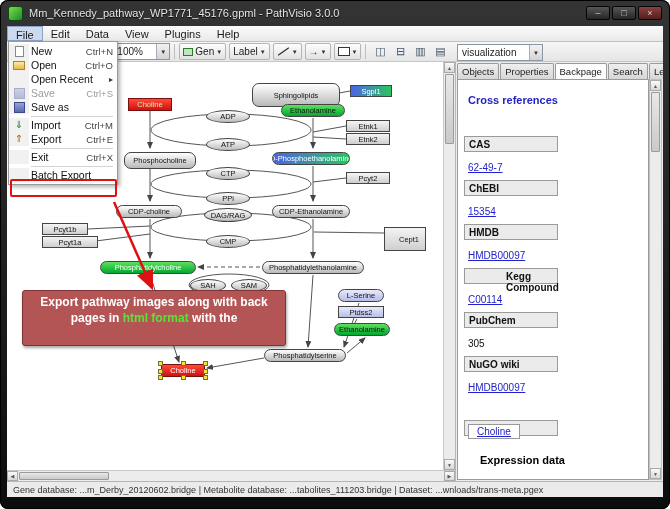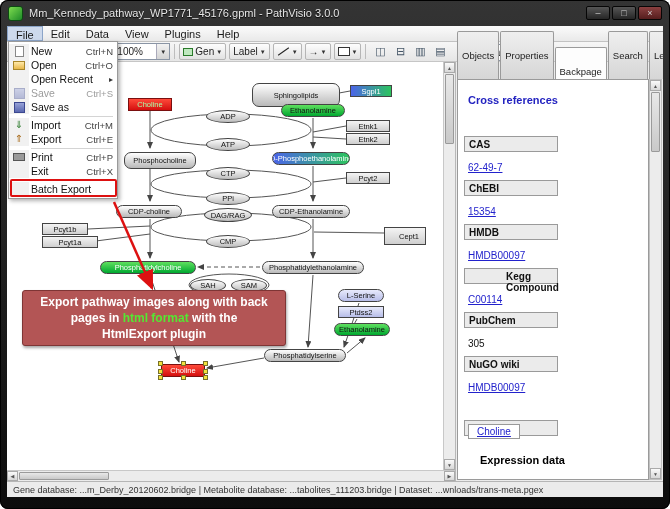--- a/index.html
+++ b/index.html
@@ -59,21 +59,21 @@
 
   
   .vscroll{position:absolute;left:436px;top:36px;width:12px;height:408px;background:#ececec;border-left:1px solid #c8c8c8;}
   .hscroll{position:absolute;left:0;top:444px;width:448px;height:11px;background:#ececec;border-top:1px solid #c8c8c8;}
   .sb-arrow{position:absolute;background:linear-gradient(#fafafa,#d8d8d8);border:1px solid #aaa;color:#555;display:flex;align-items:center;justify-content:center;font-size:5px;}
   .sb-thumb{position:absolute;background:linear-gradient(#e8e8e8,#c9c9c9);border:1px solid #9a9a9a;border-radius:1px;}
 
   
   .rpanel{position:absolute;left:448px;top:36px;width:208px;bottom:16px;background:#ececec;border-left:1px solid #b8b8b8;}
   .tabs{position:absolute;left:0;top:0;right:0;height:17px;display:flex;align-items:flex-end;padding:1px 1px 0 1px;}
-  .tab{padding:18px 4px;font-size:9.5px;border:1px solid #9a9a9a;border-bottom:none;background:linear-gradient(#efefef,#d6d6d6);border-radius:2px 2px 0 0;margin-right:1px;color:#222;white-space:nowrap;}
+  .tab{padding:2px 4px;font-size:9.5px;border:1px solid #9a9a9a;border-bottom:none;background:linear-gradient(#efefef,#d6d6d6);border-radius:2px 2px 0 0;margin-right:1px;color:#222;white-space:nowrap;}
   .tab.active{background:#fdfdfd;position:relative;top:1px;padding-bottom:3px;}
   .rcontent{position:absolute;left:1px;top:17px;right:14px;bottom:1px;background:#ffffff;border:1px solid #9a9a9a;overflow:hidden;font-size:10px;}
   .xref-heading{position:absolute;left:10px;top:14px;color:#2323c0;font-weight:bold;font-size:11px;}
   .xref-box{position:absolute;left:6px;width:94px;height:16px;background:#ebebeb;border:1px solid #9a9a9a;font-size:10px;font-weight:bold;padding:2px 4px;color:#111;}
   .xref-val{position:absolute;left:10px;font-size:10px;color:#2222cc;text-decoration:underline;}
   .xref-val.plain{color:#111;text-decoration:none;}
   .xref-val.boxed{border:1px solid #999;padding:1px 8px;background:#fff;}
   .xref-footer{position:absolute;left:8px;font-weight:bold;font-size:11px;color:#000;}
   .rscroll{position:absolute;right:1px;top:17px;width:13px;bottom:1px;background:#ececec;border:1px solid #c0c0c0;}
 
@@ -221,39 +221,38 @@
           <line x1="340" y1="291" x2="358" y2="276" marker-end="url(#ah)"></line>
           <line x1="350" y1="257" x2="345" y2="266"></line>
           <line x1="143" y1="213" x2="172" y2="300" marker-end="url(#ah)"></line>
           <line x1="257" y1="296" x2="200" y2="306" marker-end="url(#ah)"></line>
         </g>
       </svg>
 
       <div class="callout" style="background: rgb(179, 85, 85);">
         <div>Export pathway images along with back</div>
         <div><span>pages in </span><span style="color: rgb(85, 230, 51);">html format</span><span> with the</span></div>
-        <div>HtmlExport plugin</div>
       </div>
     <div class="node rounded" style="left: 245px; top: 21px; width: 88px; height: 24px;">Sphingolipids</div>
         <div class="node box-gradient" style="left: 343px; top: 23px; width: 42px; height: 12px;">Sgpl1</div>
         <div class="node box-red" style="left: 121px; top: 36px; width: 44px; height: 13px; color: rgb(170, 255, 170);">Choline</div>
         <div class="node rounded-green" style="left: 274px; top: 42px; width: 64px; height: 13px;">Ethanolamine</div>
         <div class="node ellipse" style="left: 199px; top: 48px; width: 44px; height: 13px;">ADP</div>
         <div class="node box" style="left: 339px; top: 58px; width: 44px; height: 12px;">Etnk1</div>
         <div class="node box" style="left: 339px; top: 71px; width: 44px; height: 12px;">Etnk2</div>
         <div class="node ellipse" style="left: 199px; top: 76px; width: 44px; height: 13px;">ATP</div>
         <div class="node rounded" style="left: 117px; top: 90px; width: 72px; height: 17px;">Phosphocholine</div>
         <div class="node rounded-gradient" style="left: 265px; top: 90px; width: 78px; height: 13px;">O-Phosphoethanolamine</div>
         <div class="node ellipse" style="left: 199px; top: 105px; width: 44px; height: 13px;">CTP</div>
         <div class="node box" style="left: 339px; top: 110px; width: 44px; height: 12px;">Pcyt2</div>
         <div class="node ellipse" style="left: 199px; top: 130px; width: 44px; height: 13px;">PPi</div>
         <div class="node rounded" style="left: 109px; top: 143px; width: 66px; height: 13px;">CDP-choline</div>
         <div class="node ellipse" style="left: 197px; top: 146px; width: 48px; height: 14px;">DAG/RAG</div>
         <div class="node rounded" style="left: 265px; top: 143px; width: 78px; height: 13px;">CDP-Ethanolamine</div>
-        <div class="node box" style="left: 377px; top: 165px; width: 42px; height: 18px; padding-left: 8px;">Cept1</div>
+        <div class="node box" style="left: 377px; top: 165px; width: 42px; height: 24px; padding-left: 8px;">Cept1</div>
         <div class="node ellipse" style="left: 199px; top: 173px; width: 44px; height: 13px;">CMP</div>
         <div class="node box" style="left: 35px; top: 161px; width: 46px; height: 12px;">Pcyt1b</div>
         <div class="node box" style="left: 35px; top: 174px; width: 56px; height: 12px;">Pcyt1a</div>
         <div class="node rounded-green" style="left: 93px; top: 199px; width: 96px; height: 13px; color: rgb(255, 255, 255);">Phosphatidylcholine</div>
         <div class="node rounded" style="left: 255px; top: 199px; width: 102px; height: 13px;">Phosphatidylethanolamine</div>
         <div class="node ellipse" style="left: 183px; top: 217px; width: 36px; height: 13px;">SAH</div>
         <div class="node ellipse" style="left: 224px; top: 217px; width: 36px; height: 13px;">SAM</div>
         <div class="node rounded-lavender" style="left: 331px; top: 227px; width: 46px; height: 13px;">L-Serine</div>
         <div class="node box-lavender" style="left: 331px; top: 244px; width: 46px; height: 12px;">Ptdss2</div>
         <div class="node rounded-green" style="left: 327px; top: 261px; width: 56px; height: 13px;">Ethanolamine</div>
@@ -373,27 +372,20 @@
         <span class="fm-icon">
             <span class="mi-arrow-out">⇑</span>
           </span>
         <span class="fm-label">Export</span>
         <span class="fm-short">Ctrl+E</span>
       </div>
       <div class="fm-sep">
           <i></i>
         </div>
       <div class="fm-row">
-        <span class="fm-icon">
-            <span class="mi-print"></span>
-          </span>
-        <span class="fm-label">Print</span>
-        <span class="fm-short">Ctrl+P</span>
-      </div>
-      <div class="fm-row">
         <span class="fm-icon"></span>
         <span class="fm-label">Exit</span>
         <span class="fm-short">Ctrl+X</span>
       </div>
       <div class="fm-sep">
           <i></i>
         </div>
       <div class="fm-row">
         <span class="fm-icon"></span>
         <span class="fm-label">Batch Export</span>

